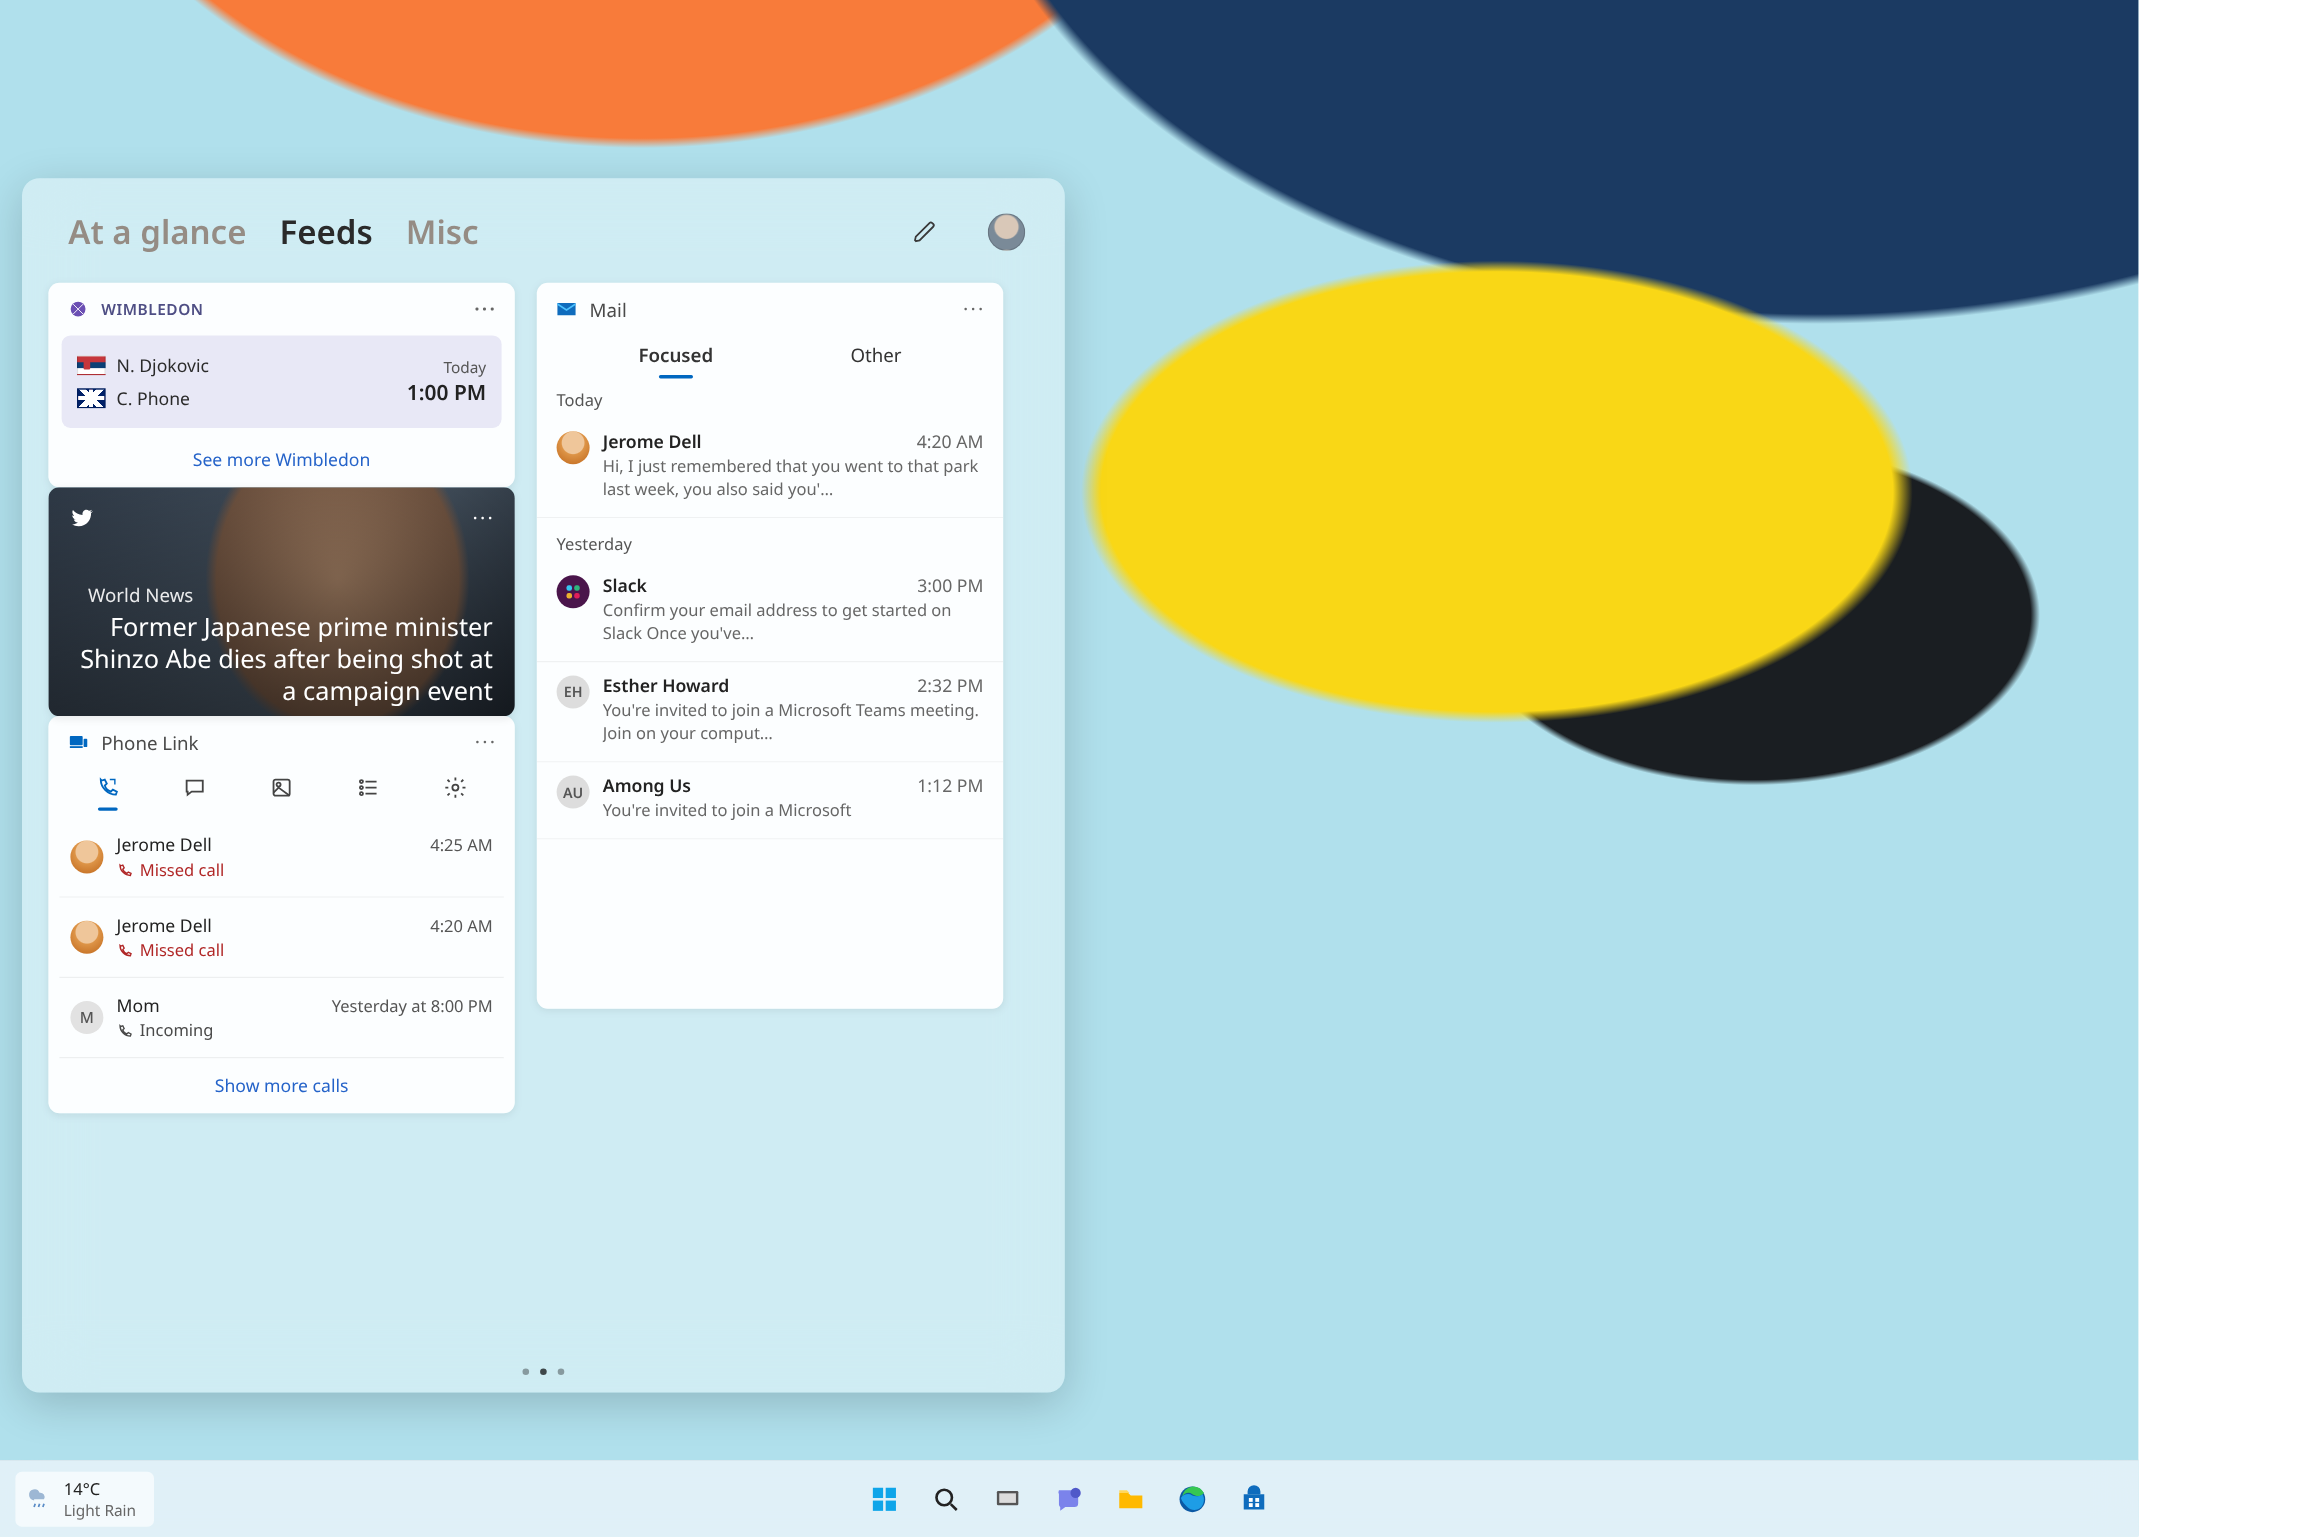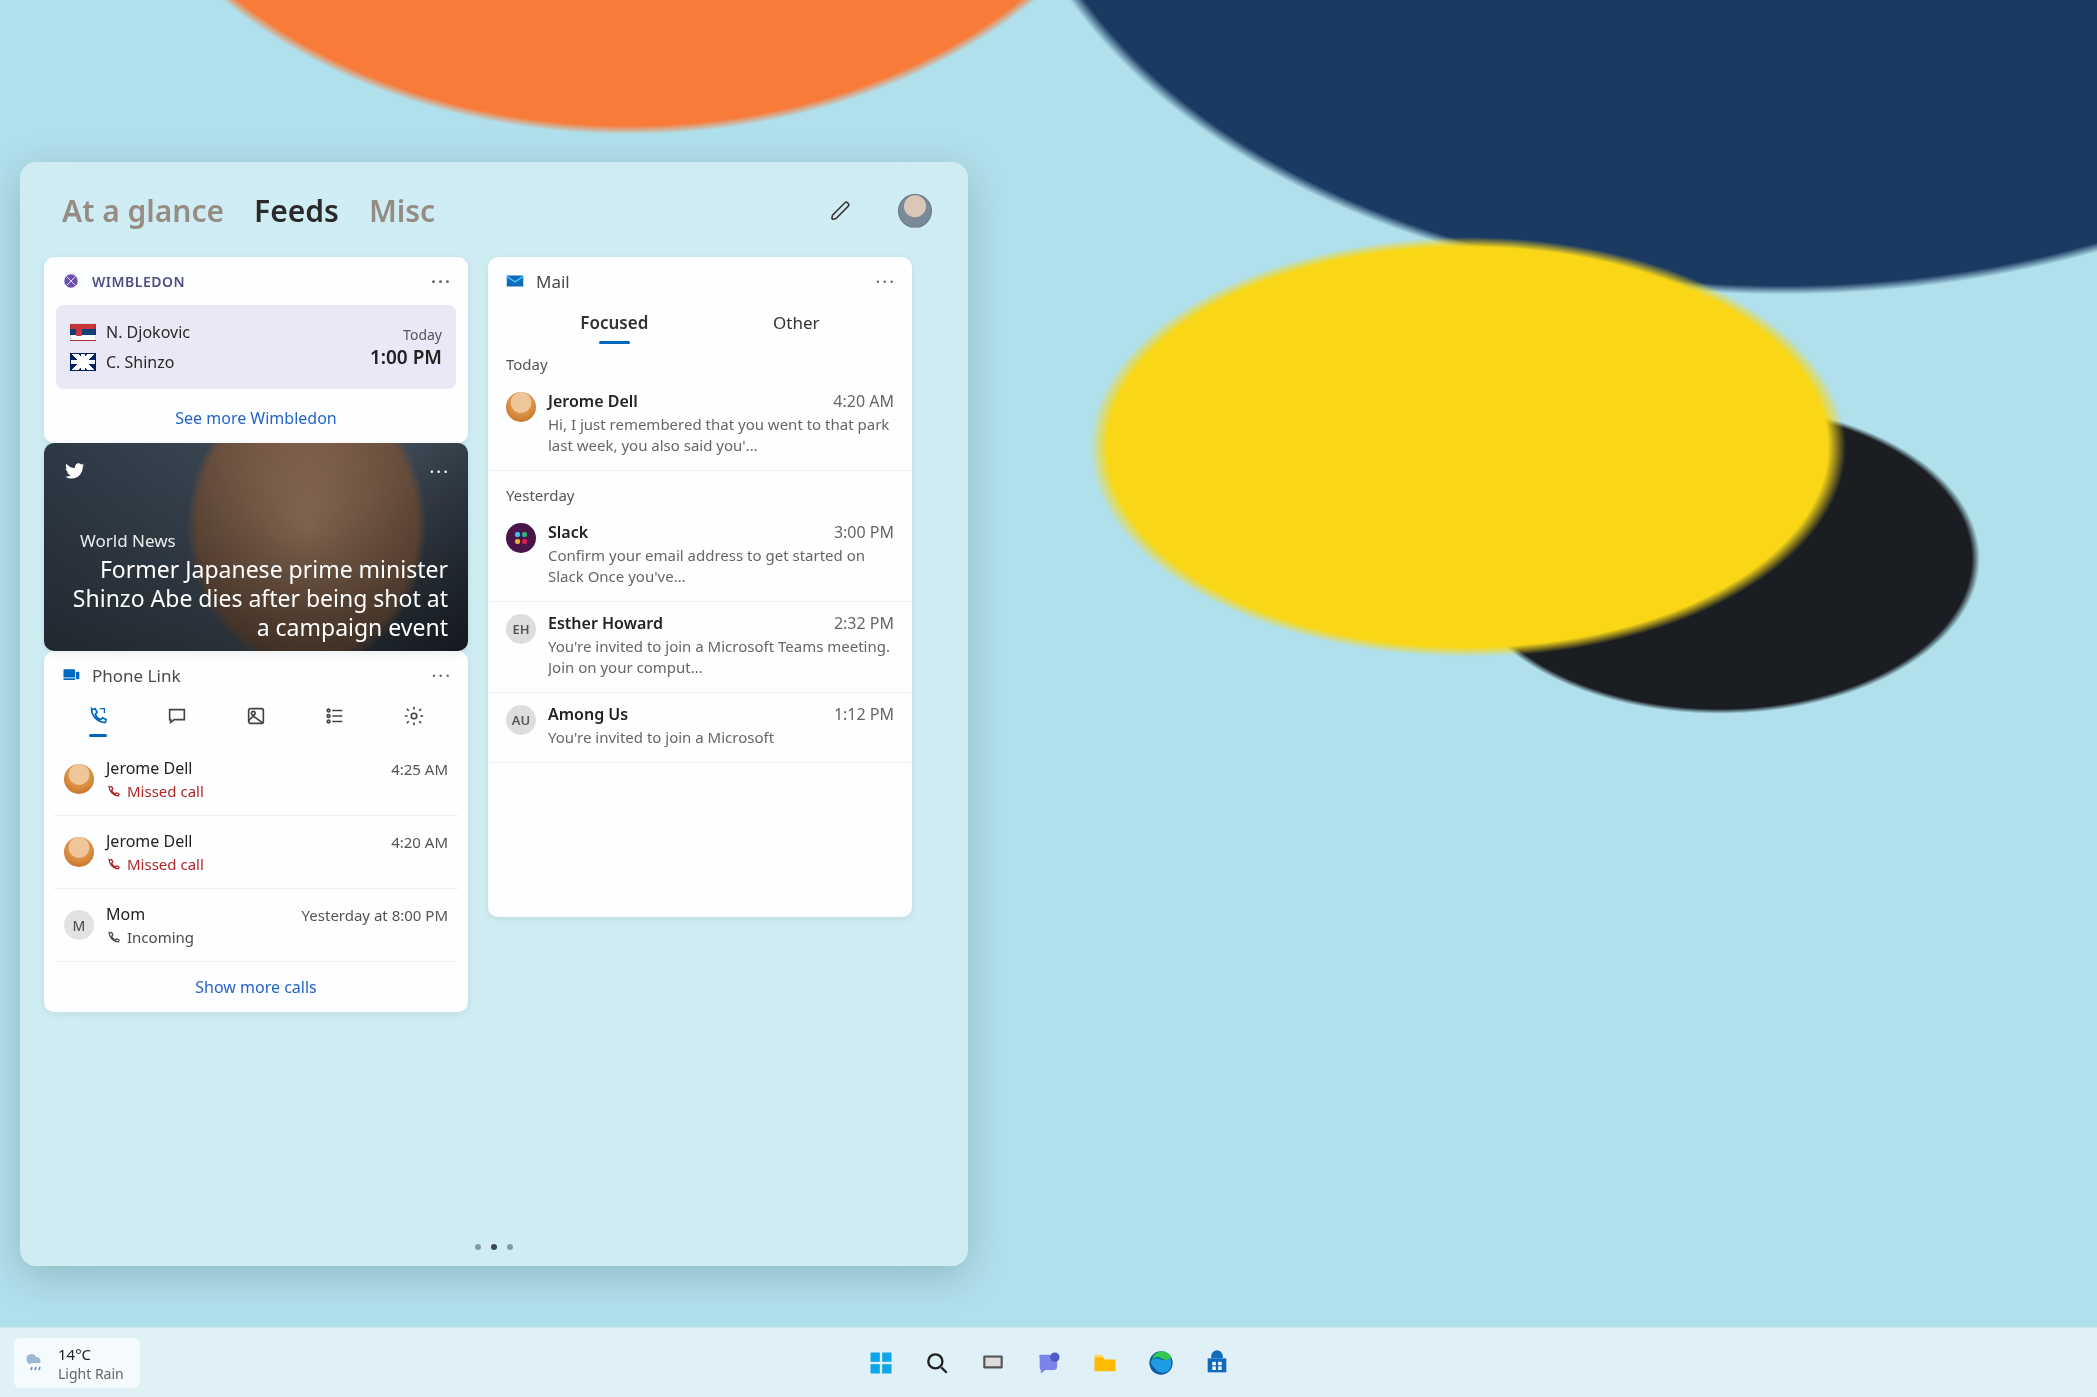--- a/index.html
+++ b/index.html
@@ -1,20 +1,20 @@
 <!DOCTYPE html>
 <html><head>
 <meta charset="utf-8">
 <style>
 * { margin:0; padding:0; box-sizing:border-box; font-family:"Segoe UI",-apple-system,system-ui,sans-serif; }
 html,body { width:2097px; height:1397px; overflow:hidden; }
 
 
 .desktop {
-  width:2097px; height:1397px; position:relative;
+  width:1944px; height:1397px; position:relative;
   background:
     radial-gradient(ellipse 900px 500px at 70% 32%, #f9d716 0%, #f9d716 40%, transparent 42%),
     radial-gradient(ellipse 420px 250px at 82% 40%, #1a1e22 0%, #1a1e22 60%, transparent 62%),
     radial-gradient(ellipse 1400px 900px at 85% -15%, #1b3a62 0%, #1b3a62 55%, transparent 56%),
     radial-gradient(ellipse 1200px 900px at 30% -20%, #f87b3a 0%, #f87b3a 45%, transparent 46%),
     linear-gradient(180deg, #b0e0ec 0%, #b0e0ec 100%);
 }
 
 
 .widgets-panel {
@@ -175,21 +175,21 @@
             <span class="ch-more">···</span>
           </div>
           <div class="wimbledon-body">
             <div class="wimbledon-players">
               <div class="wimbledon-player">
                 <span class="flag flag-rs"></span>
                 <span>N. Djokovic</span>
               </div>
               <div class="wimbledon-player">
                 <span class="flag flag-gb"></span>
-                <span>C. Shinzo</span>
+                <span>C. Phone</span>
               </div>
             </div>
             <div class="wimbledon-time">
               <div>Today</div>
               <div class="big">1:00 PM</div>
             </div>
           </div>
           <div class="wimbledon-link">See more Wimbledon</div>
         </div>
 

